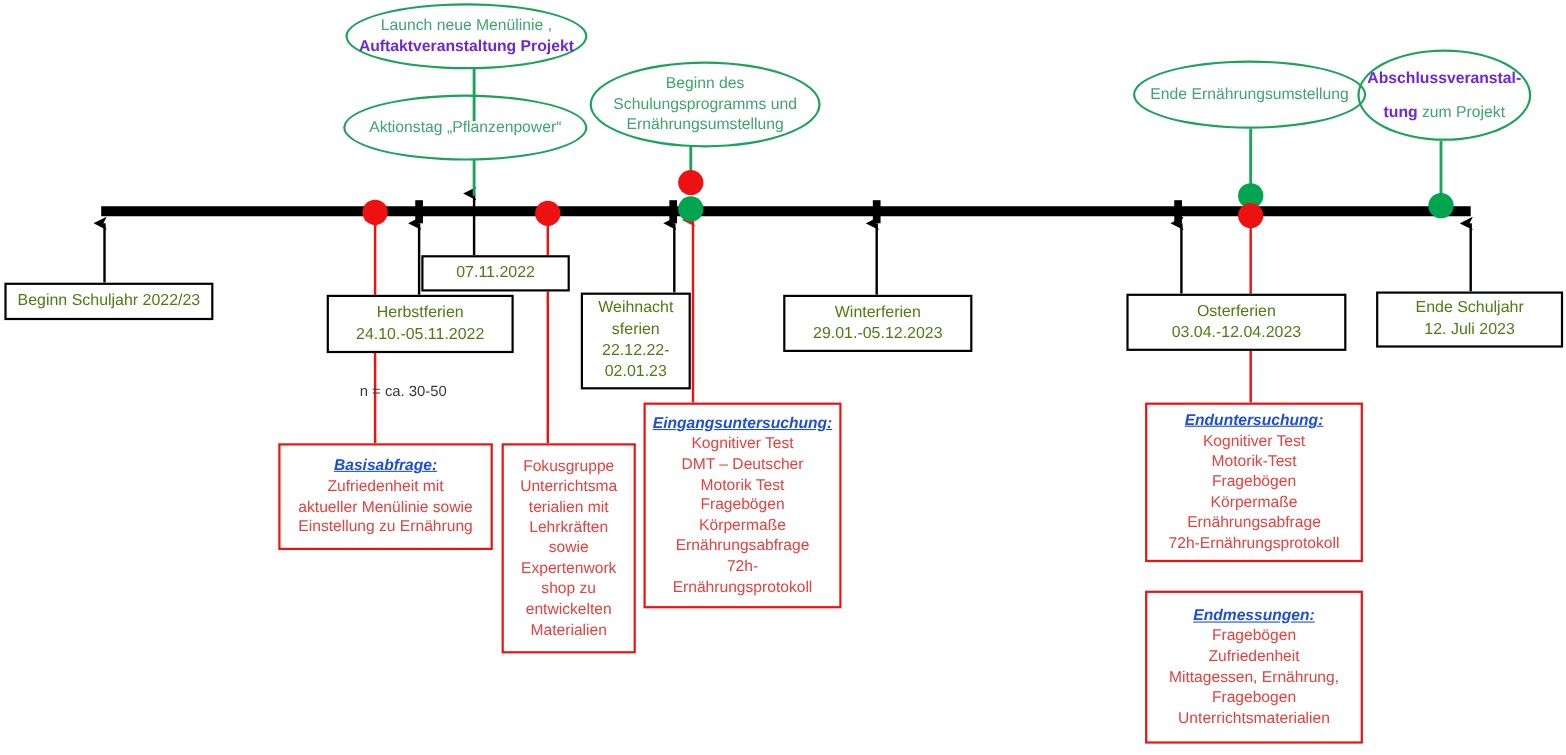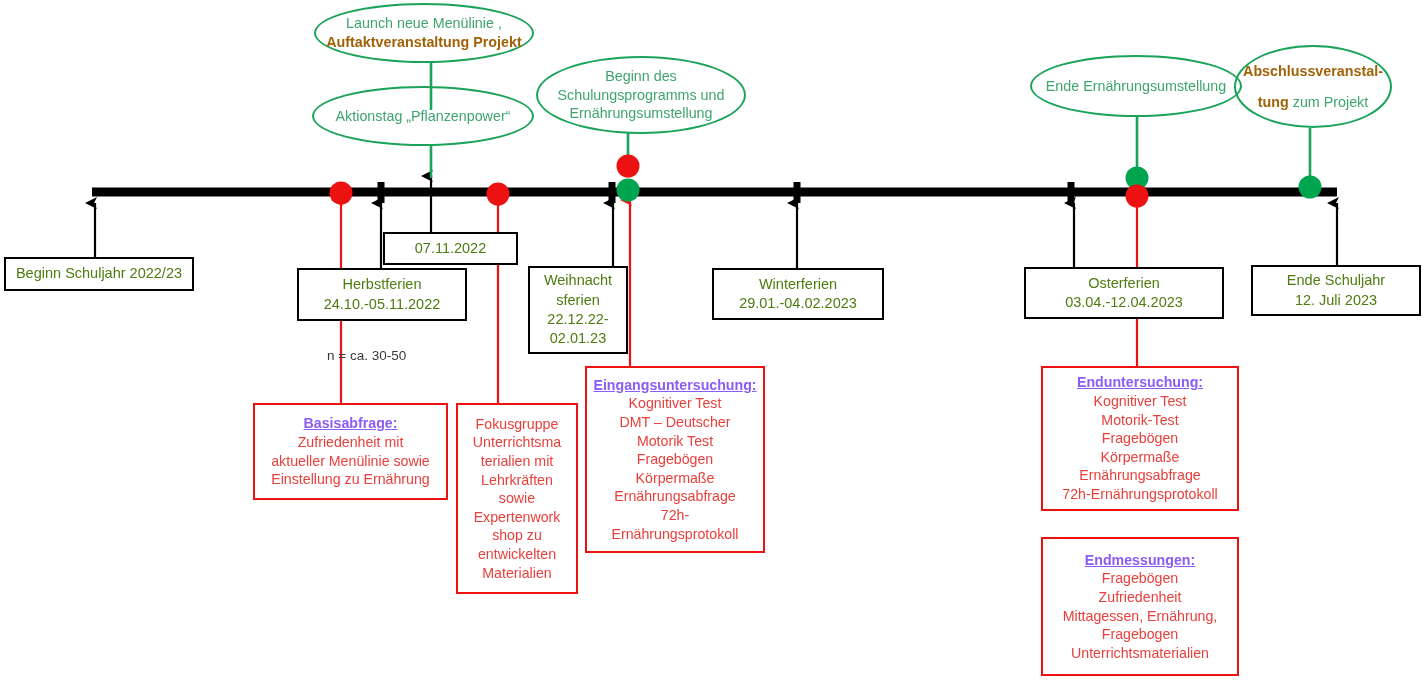--- a/index.html
+++ b/index.html
@@ -58,39 +58,40 @@
     display: flex;
     flex-direction: column;
     align-items: center;
     justify-content: center;
     padding: 4px 5px;
   }
   .redbox .ln { display: block; }
   .redbox .hdr {
     font-weight: bold;
     text-decoration: underline;
-    color: #8b5cf6;
+    color: #1d4ed8;
+    font-style: italic;
   }
   
   .ellipse {
     border: 2.6px solid #1ba35a;
     border-radius: 50%;
     background: transparent;
     color: #3ea56e;
     font-size: 14.3px;
     line-height: 1.30;
     text-align: center;
     display: flex;
     flex-direction: column;
     align-items: center;
     justify-content: center;
     padding: 0 16px;
   }
   .ellipse .ln { display: block; white-space: nowrap; }
-  .ellipse .strong { font-weight: bold; color: #a16207; }
+  .ellipse .strong { font-weight: bold; color: #6d28d9; }
 
   .plaintext {
     color: #3a3a3a;
     font-size: 13.5px;
     white-space: nowrap;
     margin-left: 28px;
   }
 </style>
 </head>
 <body>
@@ -193,21 +194,21 @@
 
   <div class="node blackbox" style="left:528px; top:266px; width:100px; height:88px;">
     <span class="ln">Weihnacht</span>
     <span class="ln">sferien</span>
     <span class="ln">22.12.22-</span>
     <span class="ln">02.01.23</span>
   </div>
 
   <div class="node blackbox" style="left:712px; top:268px; width:172px; height:52px;">
     <span class="ln">Winterferien</span>
-    <span class="ln">29.01.-04.02.2023</span>
+    <span class="ln">29.01.-05.12.2023</span>
   </div>
 
   <div class="node blackbox" style="left:991px; top:267px; width:200px; height:52px;margin-left:33px;">
     <span class="ln">Osterferien</span>
     <span class="ln">03.04.-12.04.2023</span>
   </div>
 
   <div class="node blackbox" style="left:1251px; top:265px; width:170px; height:51px;">
     <span class="ln">Ende Schuljahr</span>
     <span class="ln">12. Juli 2023</span>

